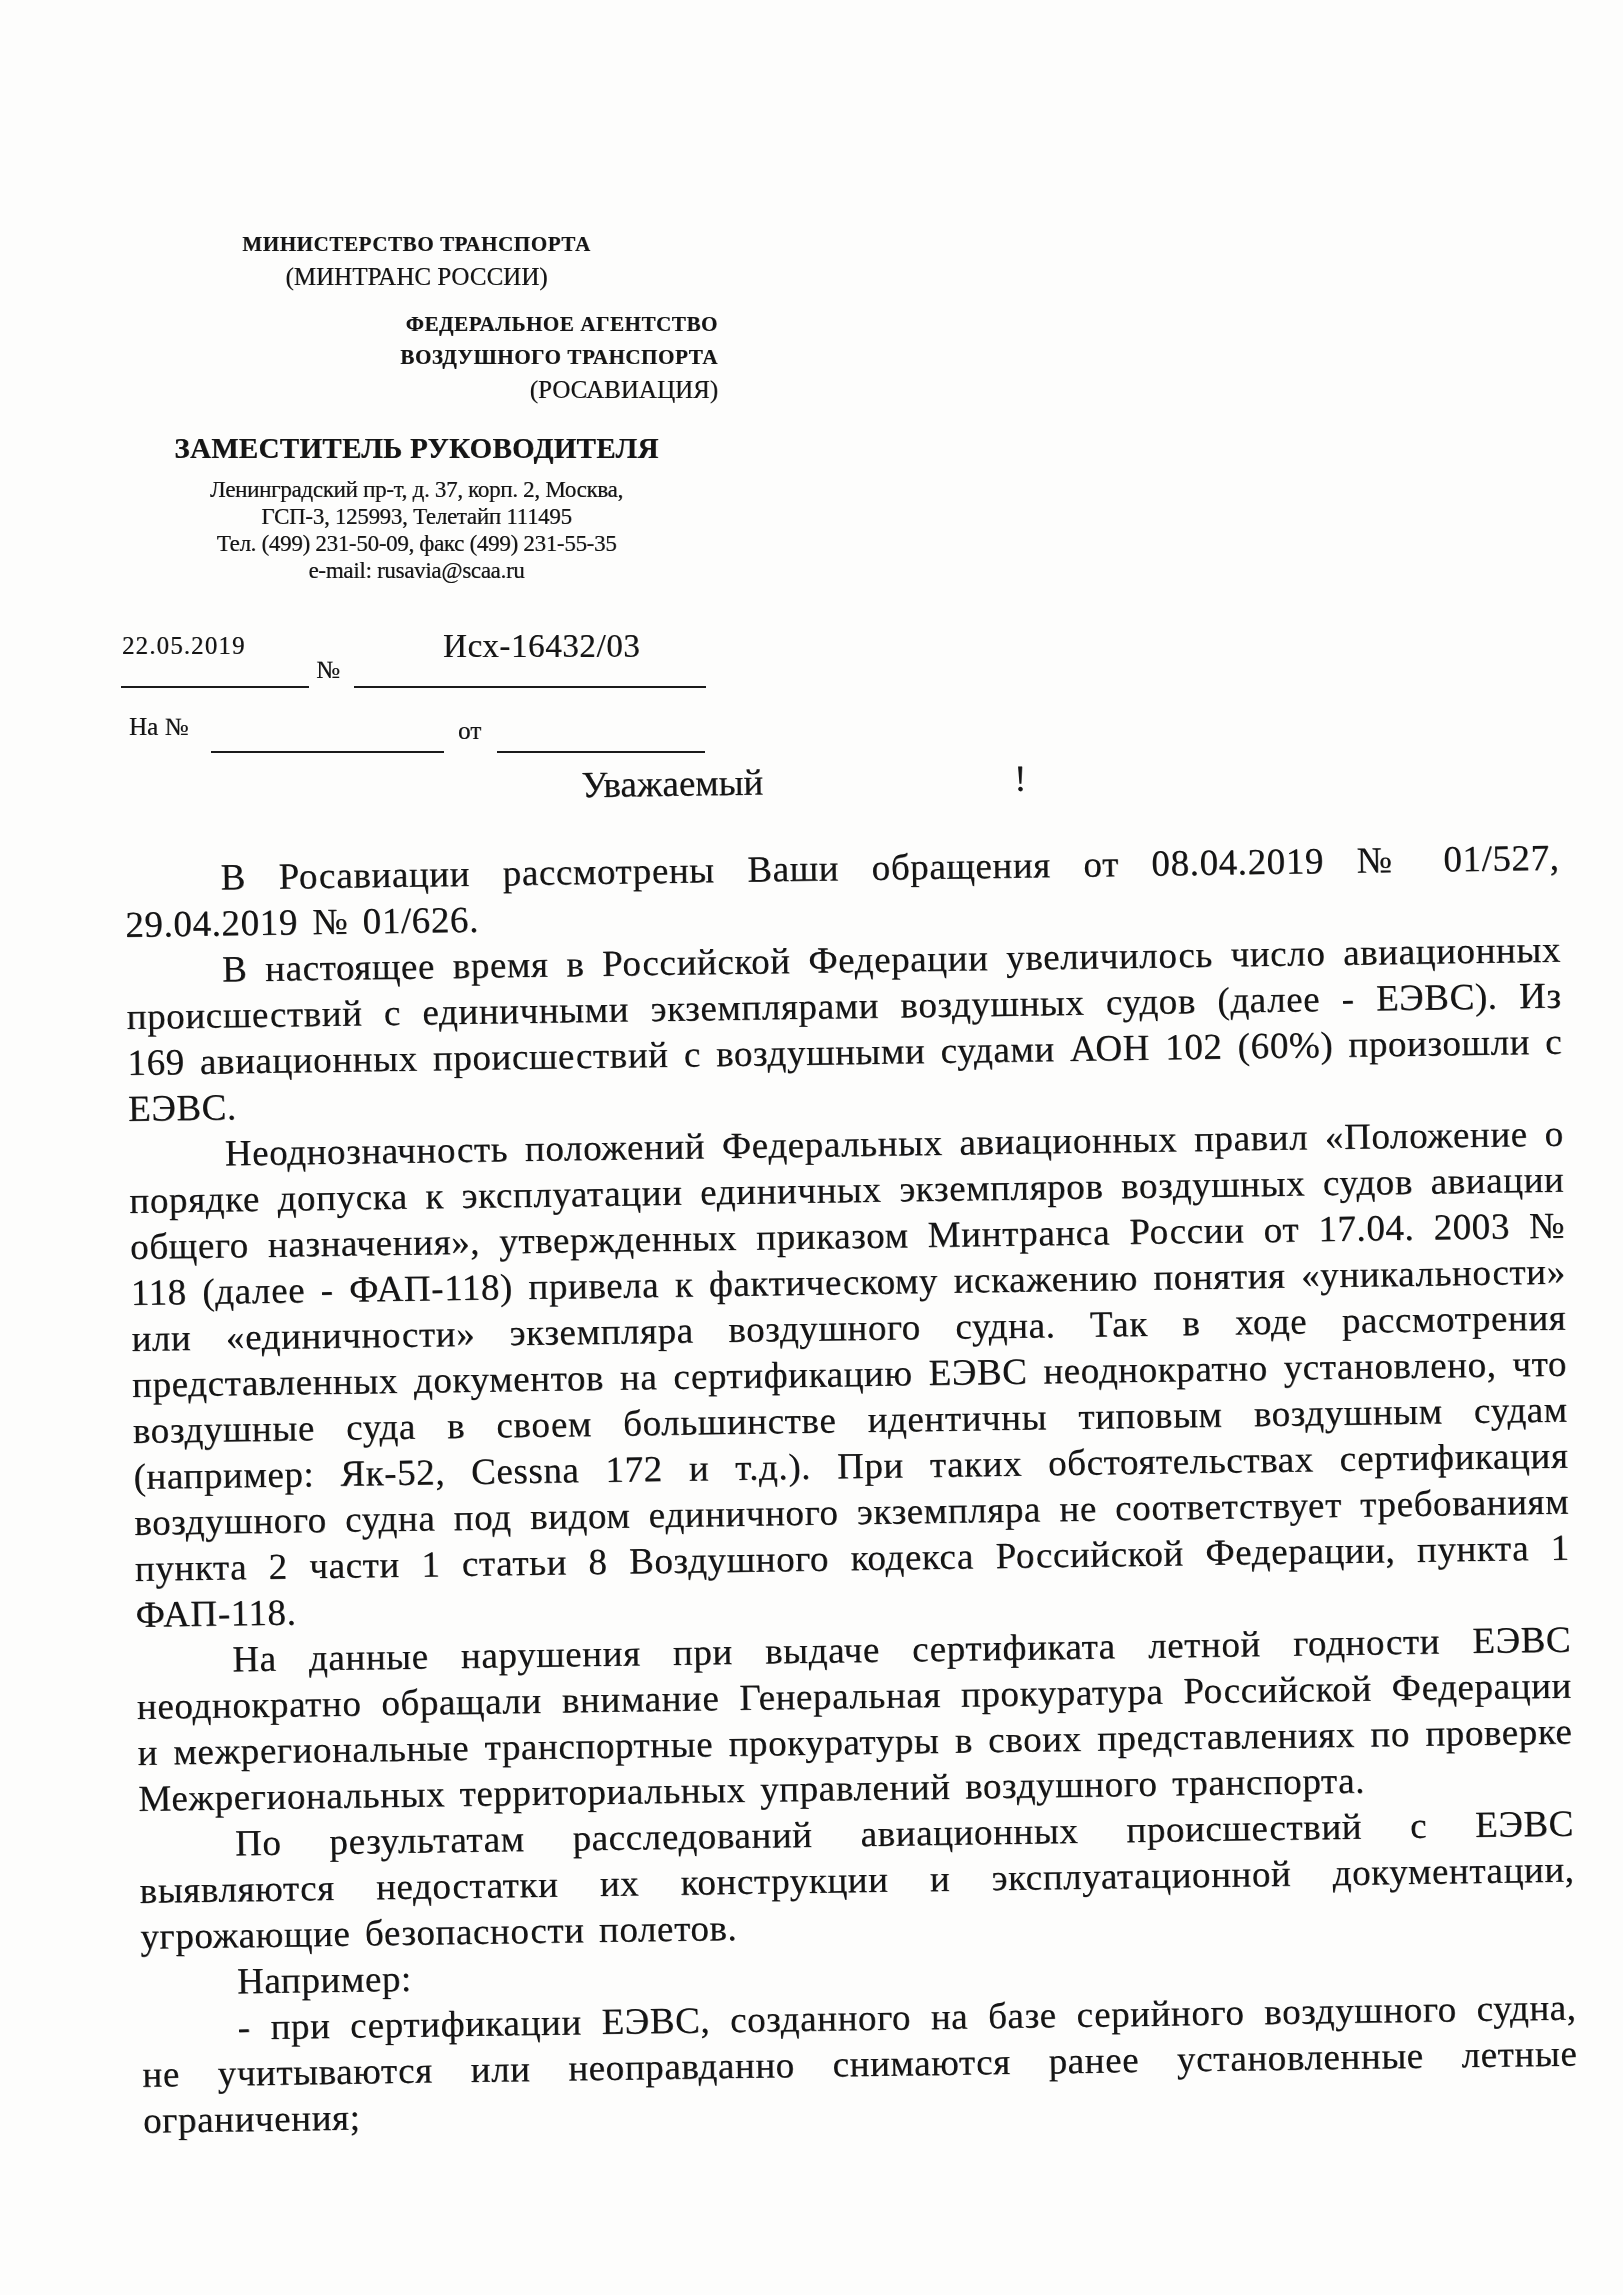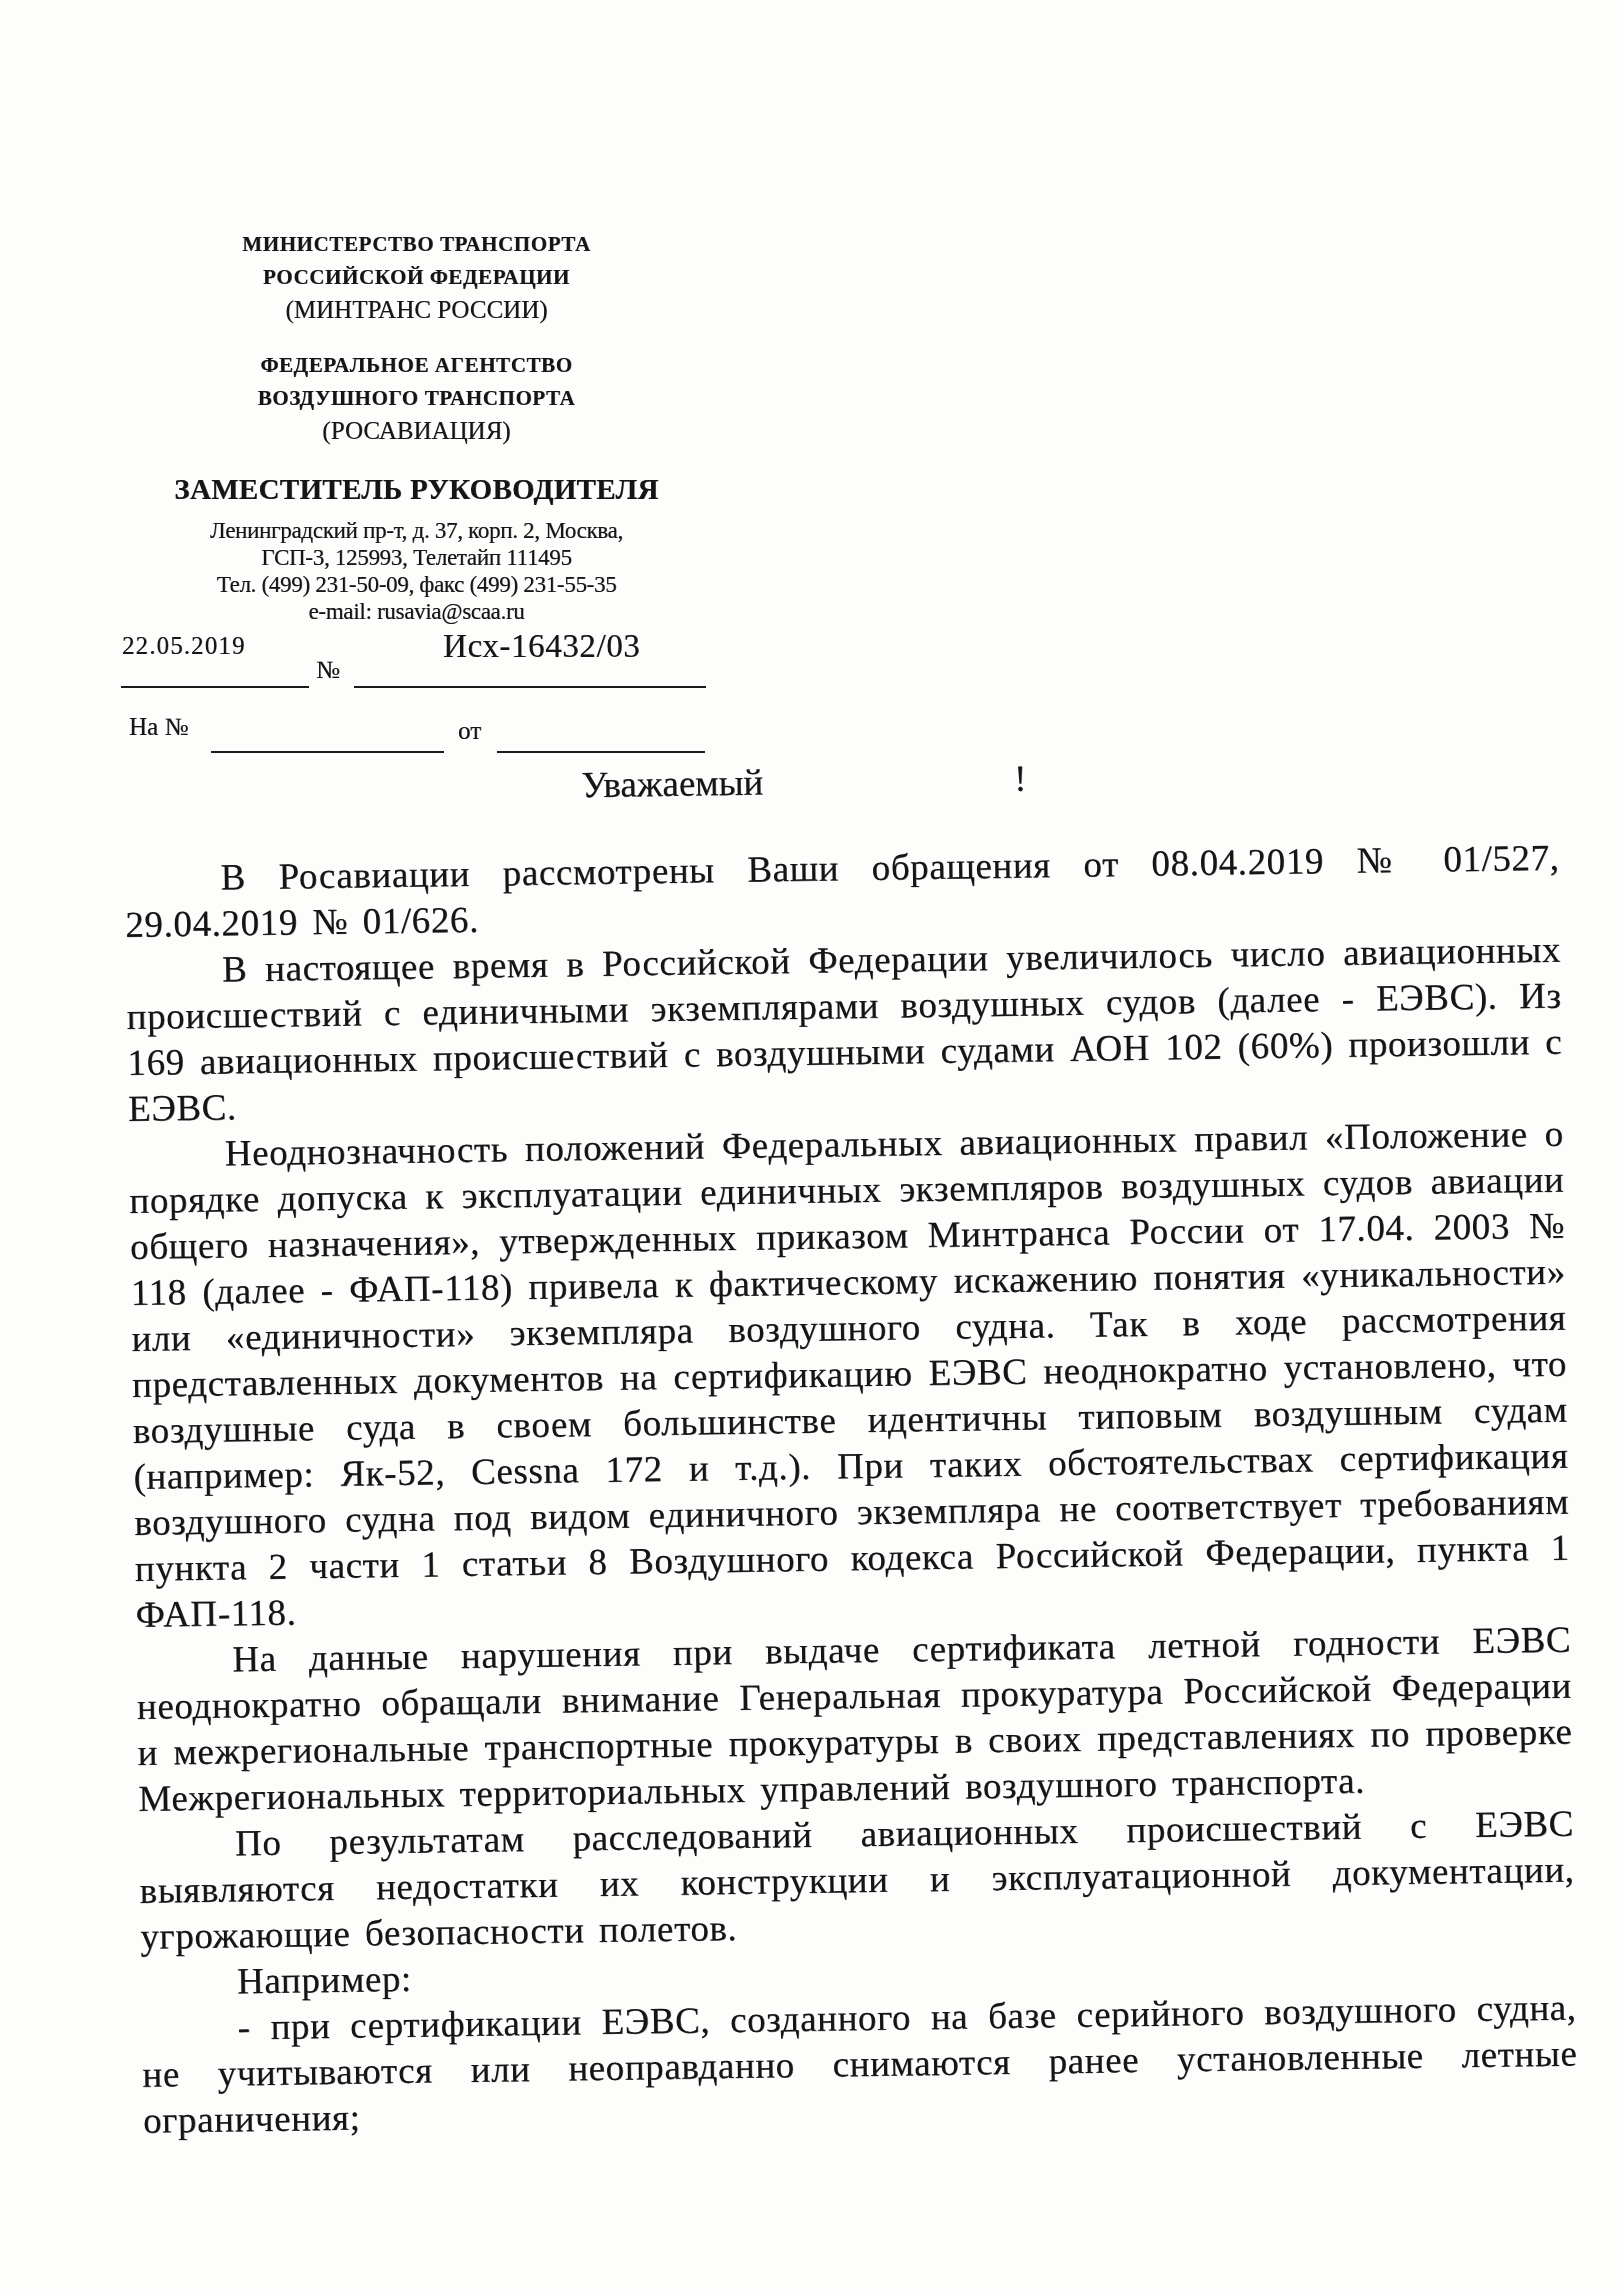--- a/index.html
+++ b/index.html
@@ -17,21 +17,21 @@
   
   .letterhead {
     position: absolute;
     top: 228px;
     left: 115px;
     width: 603px;
     text-align: center;
   }
   .lh-org  { font-size: 21px; font-weight: bold; line-height: 33px; letter-spacing: 0.6px; }
   .lh-abbr { font-size: 25px; font-weight: normal; line-height: 32px; }
-  .lh-group2 { margin-top: 23px; }
+  .lh-group2 { margin-top: 15px; text-align: right; }
   .lh-title { margin-top: 24px; font-size: 29px; font-weight: bold; line-height: 36px; letter-spacing: 0.3px; }
   .lh-addr { margin-top: 10px; font-size: 23px; line-height: 27px; letter-spacing: -0.3px; }
   .lh-addr div { white-space: nowrap; }
 
   
   .ref { position: absolute; top: 626px; left: 0; width: 1623px; height: 149px; }
   .ref .date    { position: absolute; left: 122px; top: 5.7px;  font-size: 25px; letter-spacing: 1.1px; }
   .ref .numsign { position: absolute; left: 316px; top: 30px;  font-size: 25px; }
   .ref .outnum  { position: absolute; left: 443px; top: 2.3px;   font-size: 33px; letter-spacing: 0.6px; }
   .ul { position: absolute; height: 0; border-top: 2.9px solid #1b1b1b; }
@@ -65,21 +65,20 @@
     word-spacing: 4.6px;
   }
 </style>
 </head>
 <body>
 
 <div class="page">
 
   <header class="letterhead">
     <div class="lh-org">МИНИСТЕРСТВО ТРАНСПОРТА</div>
-    <div class="lh-org">РОССИЙСКОЙ ФЕДЕРАЦИИ</div>
     <div class="lh-abbr">(МИНТРАНС РОССИИ)</div>
     <div class="lh-group2">
       <div class="lh-org">ФЕДЕРАЛЬНОЕ АГЕНТСТВО</div>
       <div class="lh-org">ВОЗДУШНОГО ТРАНСПОРТА</div>
       <div class="lh-abbr">(РОСАВИАЦИЯ)</div>
     </div>
     <div class="lh-title">ЗАМЕСТИТЕЛЬ РУКОВОДИТЕЛЯ</div>
     <div class="lh-addr">
       <div>Ленинградский пр-т, д. 37, корп. 2, Москва,</div>
       <div>ГСП-3, 125993, Телетайп 111495</div>

